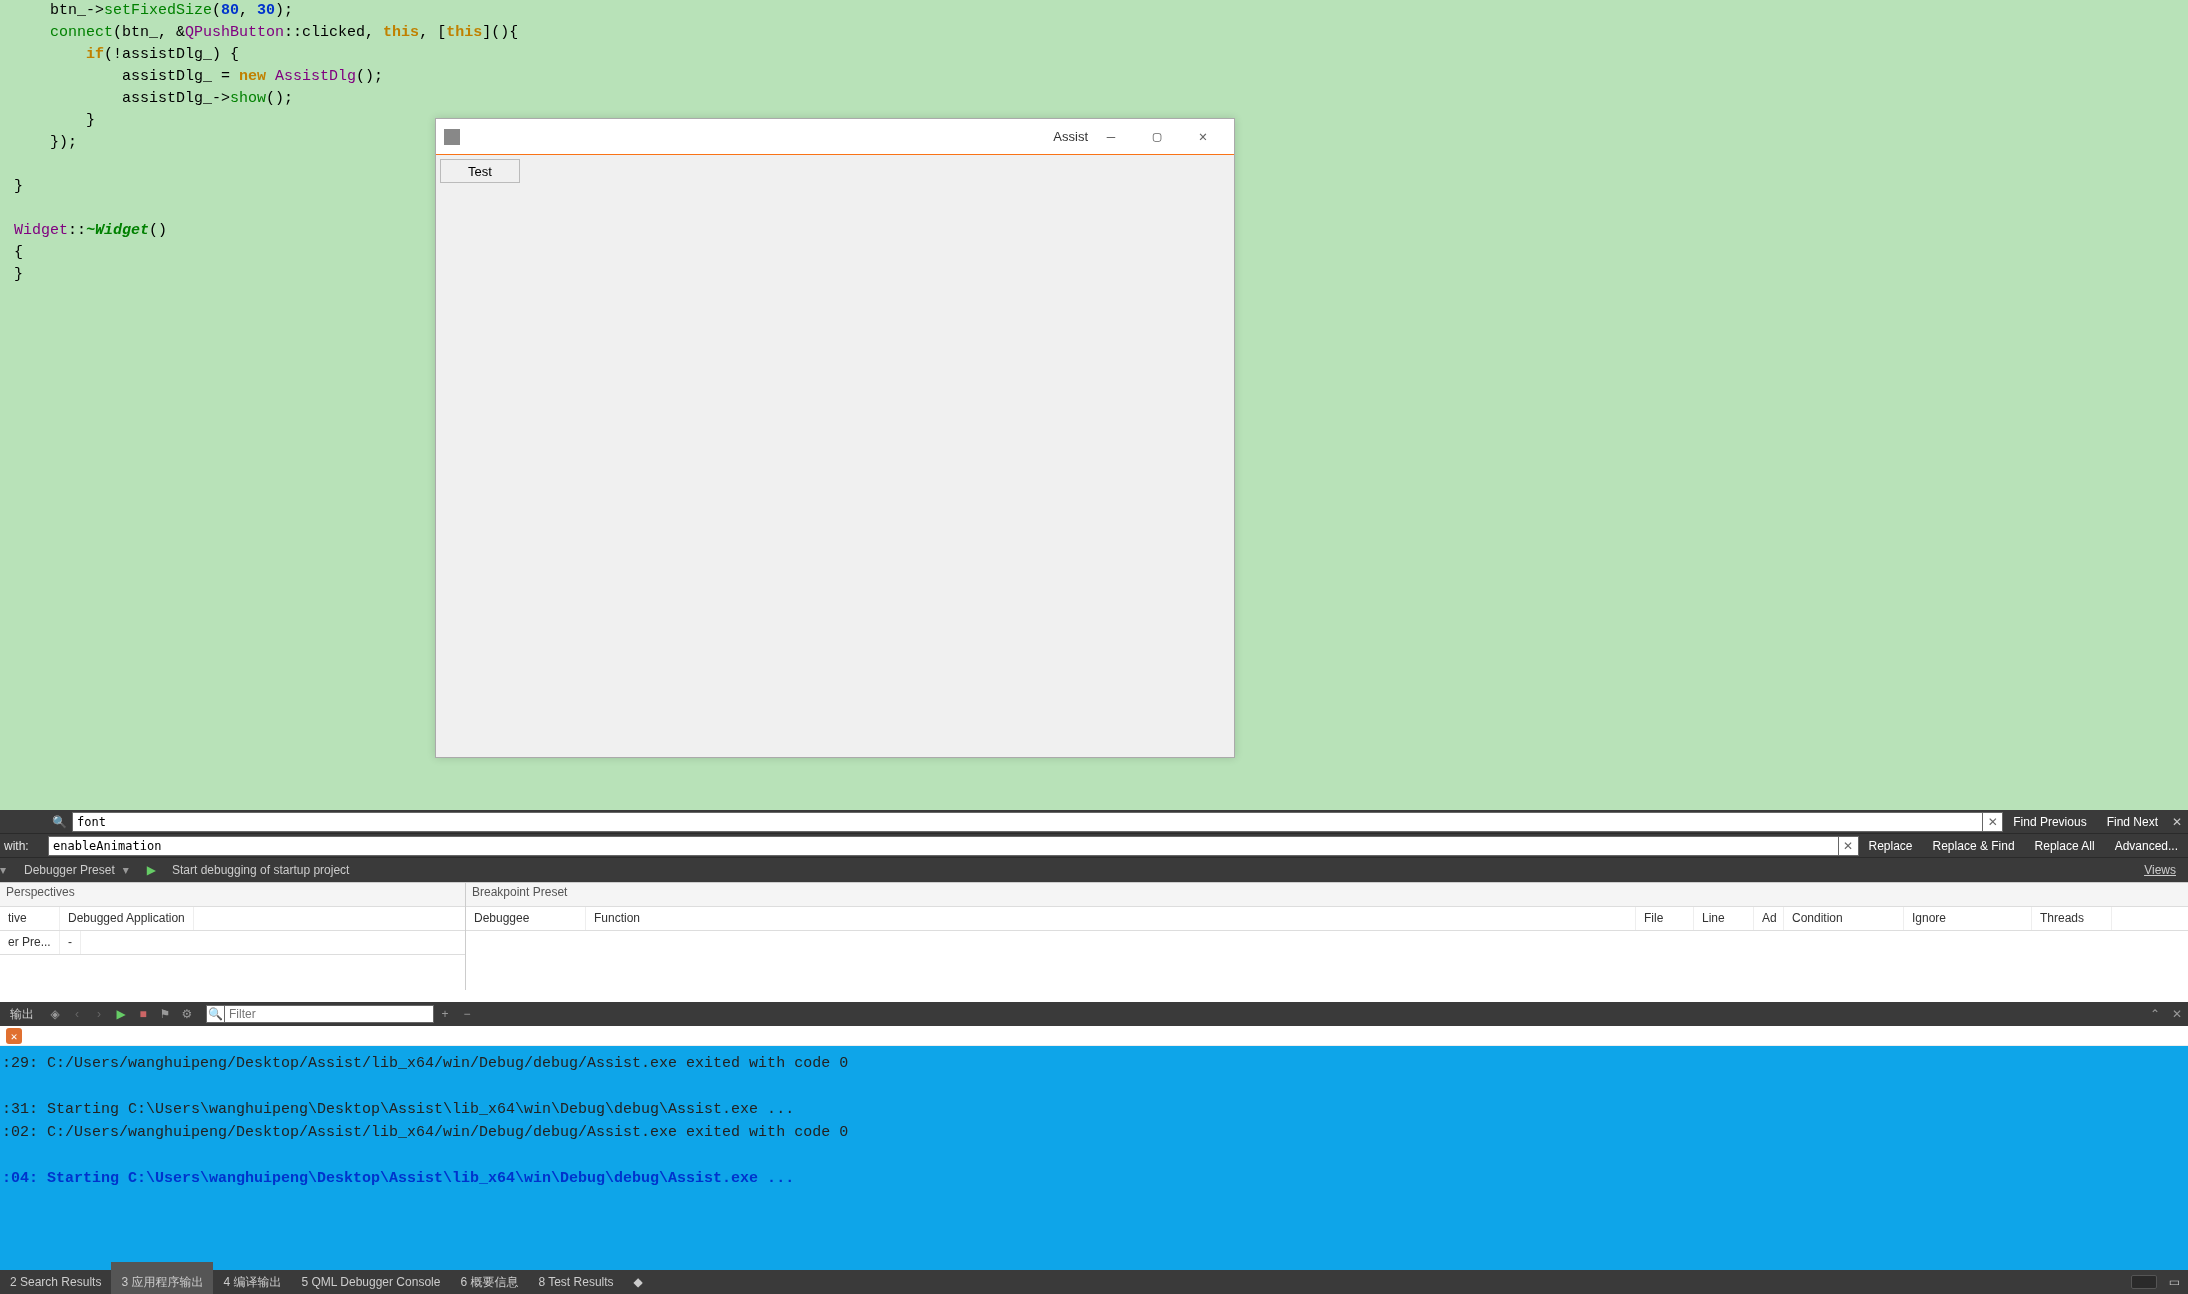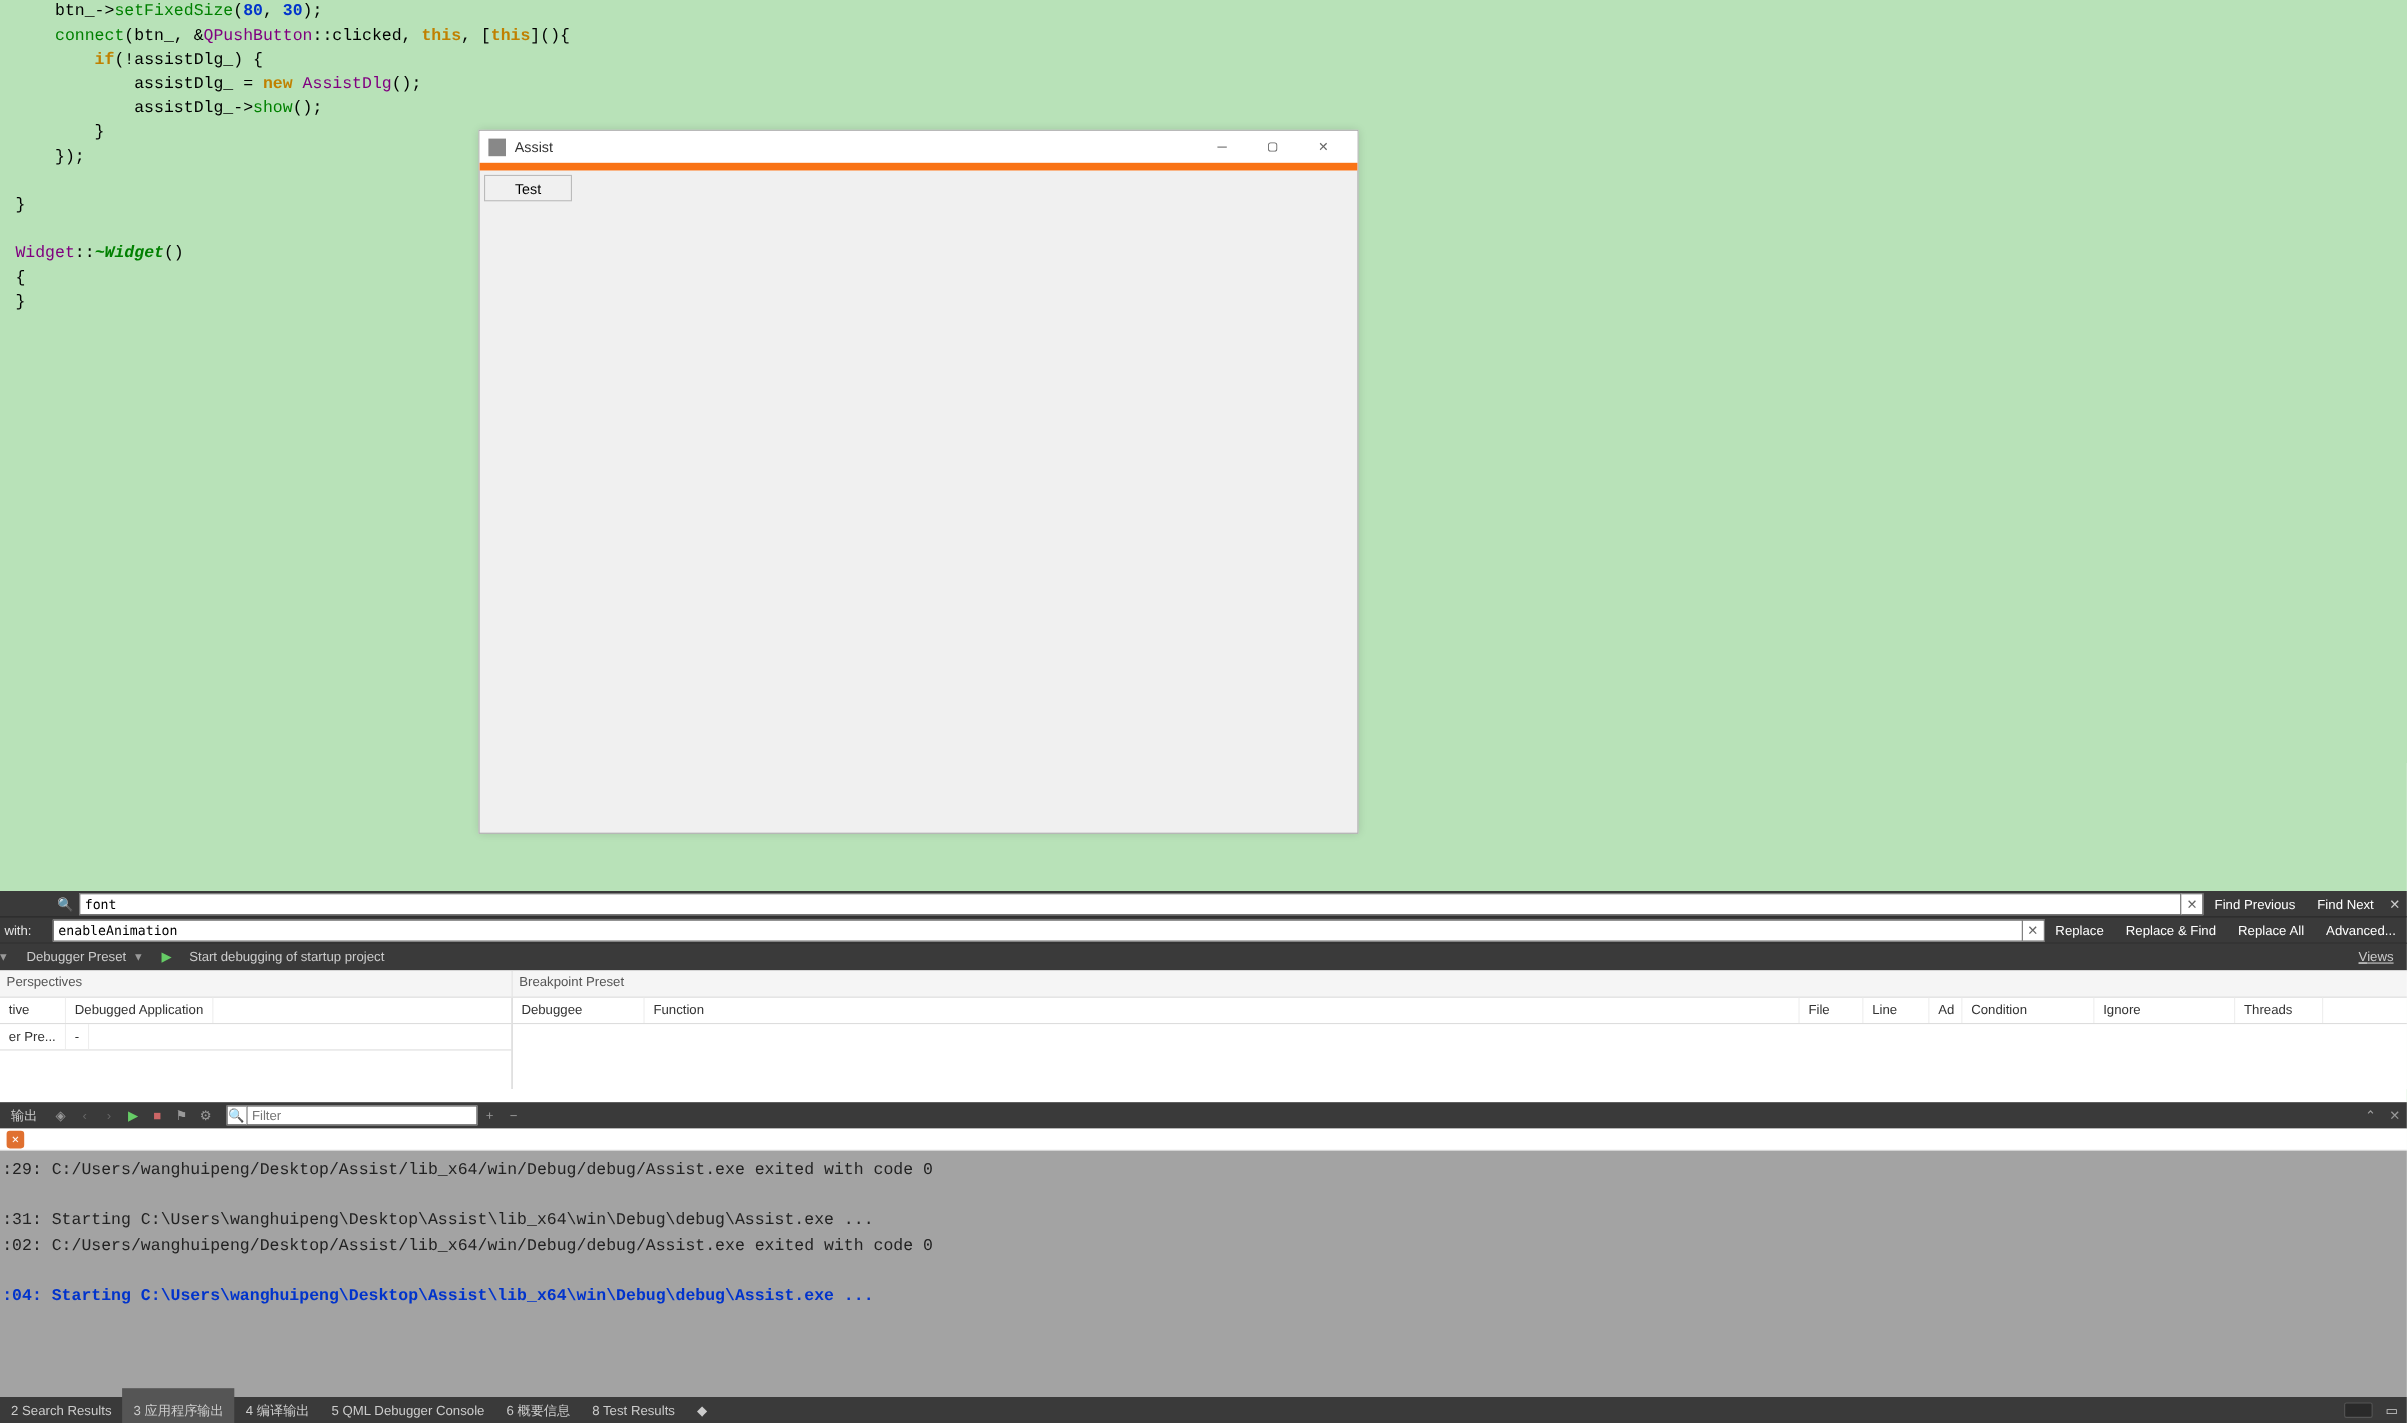--- a/index.html
+++ b/index.html
@@ -5,21 +5,21 @@
 * { margin:0; padding:0; box-sizing:border-box; }
 body { font-family:"Consolas","Courier New",monospace; font-size:13px; background:#fff; overflow:hidden; width:2188px; height:1294px; }
 .editor-area { position:absolute; top:0; left:0; right:0; height:810px; background:#b8e2b8; padding:0 0 0 14px; }
 .code { font-family:"Consolas","Courier New",monospace; font-size:15px; line-height:22px; white-space:pre; color:#000; }
 .kw-blue { color:#0033cc; font-weight:bold; }
 .kw-purple { color:#800080; }
 .kw-green { color:#008000; }
 .kw-orange { color:#c08000; font-weight:bold; }
 .kw-italic { font-style:italic; color:#008000; font-weight:bold; }
 .app-window { position:absolute; top:118px; left:435px; width:800px; height:640px; background:#f0f0f0; border:1px solid #aaa; box-shadow:0 0 8px rgba(0,0,0,0.15); }
-.app-titlebar { height:36px; background:#fff; border-bottom:7px solid #f97316; display:flex; align-items:center; padding:0 8px; }
+.app-titlebar { height:36px; background:#fff; border-bottom:1px solid #f97316; display:flex; align-items:center; padding:0 8px;text-align:right; }
 .app-icon { width:16px; height:16px; background:#888; margin-right:8px; }
 .app-title { flex:1; font-family:"Segoe UI",sans-serif; font-size:13px; color:#333; }
 .app-ctrl { width:46px; height:36px; display:flex; align-items:center; justify-content:center; color:#666; font-size:14px; cursor:pointer; }
 .app-body { padding:4px; }
 .test-btn { width:80px; height:24px; background:#f0f0f0; border:1px solid #bbb; font-family:"SimSun",sans-serif; font-size:13px; cursor:pointer; }
 .find-bar { position:absolute; top:810px; left:0; right:0; height:48px; background:#3a3a3a; color:#ccc; font-family:"SimSun","Segoe UI",sans-serif; font-size:12px; }
 .find-row { height:24px; display:flex; align-items:center; border-bottom:1px solid #2a2a2a; }
 .find-label { width:48px; padding-left:4px; color:#e5e5e5; font-size:12px; }
 .find-icon { width:16px; height:16px; margin:0 4px; display:flex; align-items:center; justify-content:center; color:#999; }
 .find-input { flex:1; background:#fff; color:#000; height:20px; border:1px solid #666; padding:0 4px; font-size:12px; font-family:"Consolas",monospace; }
@@ -36,21 +36,21 @@
 .persp-cols { height:24px; display:flex; border-bottom:1px solid #ddd; }
 .persp-col { padding:4px 8px; border-right:1px solid #eee; color:#333; }
 .output-bar { position:absolute; top:1002px; left:0; right:0; height:24px; background:#3a3a3a; color:#ccc; display:flex; align-items:center; font-size:12px; font-family:"SimSun",sans-serif; }
 .output-label { padding:0 10px; }
 .output-tool { width:22px; height:24px; display:flex; align-items:center; justify-content:center; color:#999; cursor:pointer; }
 .output-filter { width:210px; height:18px; background:#fff; border:1px solid #666; color:#000; padding:0 4px; font-size:12px; }
 .output-filter-icon { position:relative; width:18px; height:18px; margin-left:8px; display:flex; align-items:center; justify-content:center; color:#666; background:#fff; border:1px solid #666; border-right:none; }
 .output-right { margin-left:auto; display:flex; }
 .output-close-row { position:absolute; top:1026px; left:0; right:0; height:20px; background:#fff; border-bottom:1px solid #eee; padding:2px 6px; }
 .close-badge { width:16px; height:16px; background:#e07030; border-radius:3px; display:flex; align-items:center; justify-content:center; color:#fff; font-size:11px; }
-.output-text { position:absolute; top:1046px; left:0; right:0; bottom:24px; background:#a3a3a3; padding:6px 2px; font-family:"Consolas","Courier New",monospace; font-size:15px; line-height:23px; white-space:pre; color:#222; overflow:hidden; }
+.output-text { position:absolute; top:1046px; left:0; right:0; bottom:24px; background:#0ea5e9; padding:6px 2px; font-family:"Consolas","Courier New",monospace; font-size:15px; line-height:23px; white-space:pre; color:#222; overflow:hidden; }
 .out-blue { color:#0033cc; font-weight:bold; }
 .bottom-tabs { position:absolute; bottom:0; left:0; right:0; height:24px; background:#3a3a3a; color:#ccc; display:flex; align-items:center; font-size:12px; font-family:"SimSun","Segoe UI",sans-serif; }
 .btab { padding:0 10px; height:40px; display:flex; align-items:center; cursor:pointer; }
 .btab.active { background:#555; }
 .status-right { margin-left:auto; display:flex; align-items:center; gap:12px; padding-right:8px; }
 .status-ind { width:26px; height:14px; background:#2a2a2a; border:1px solid #555; border-radius:2px; }
 .find-close { width:20px; padding:0 4px; color:#ccc; cursor:pointer; }
 </style>
 </head>
 <body>

